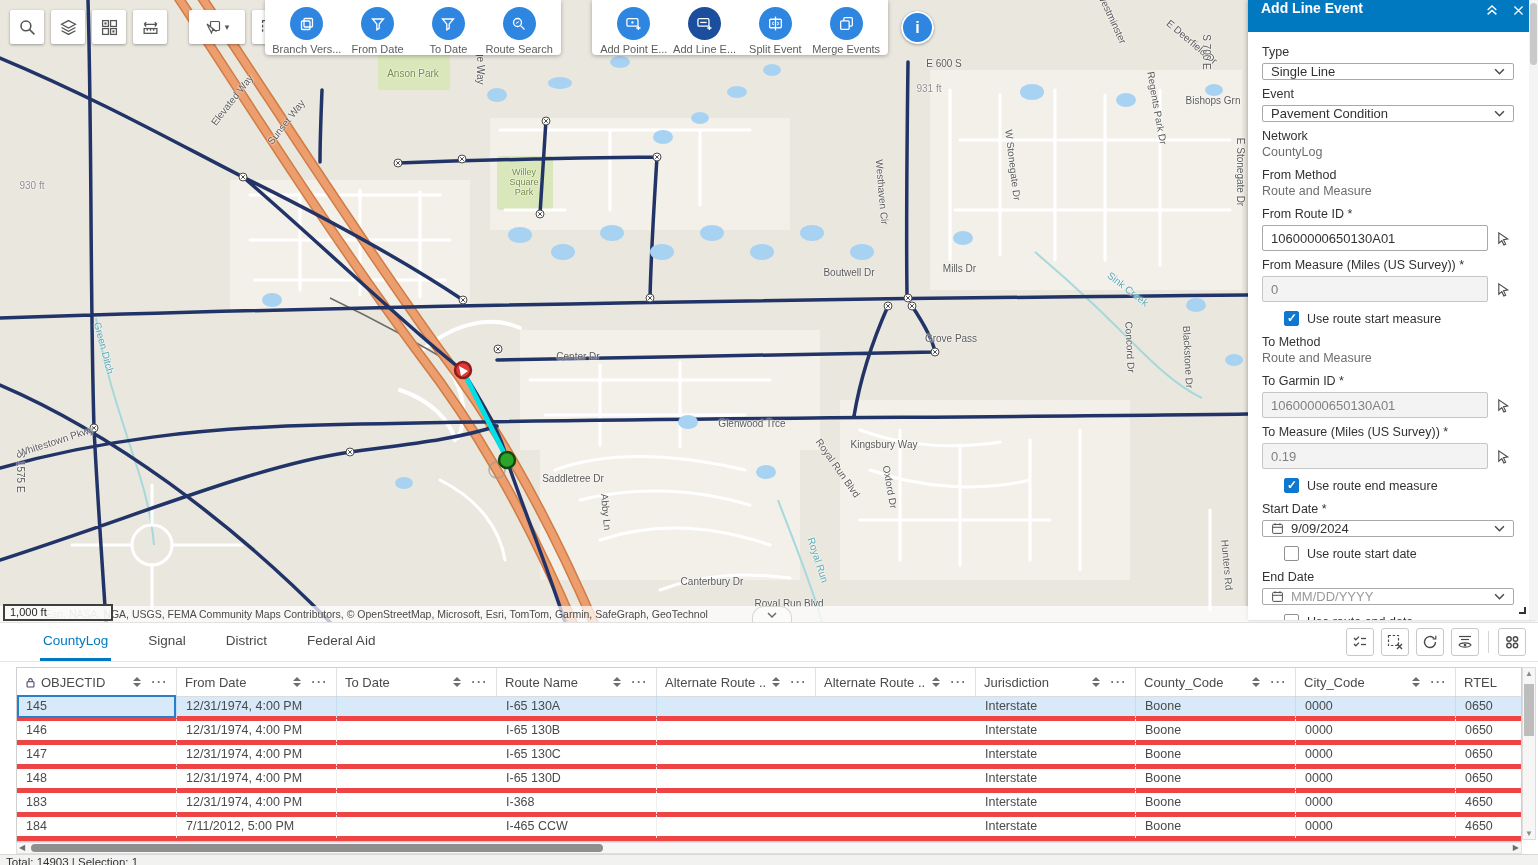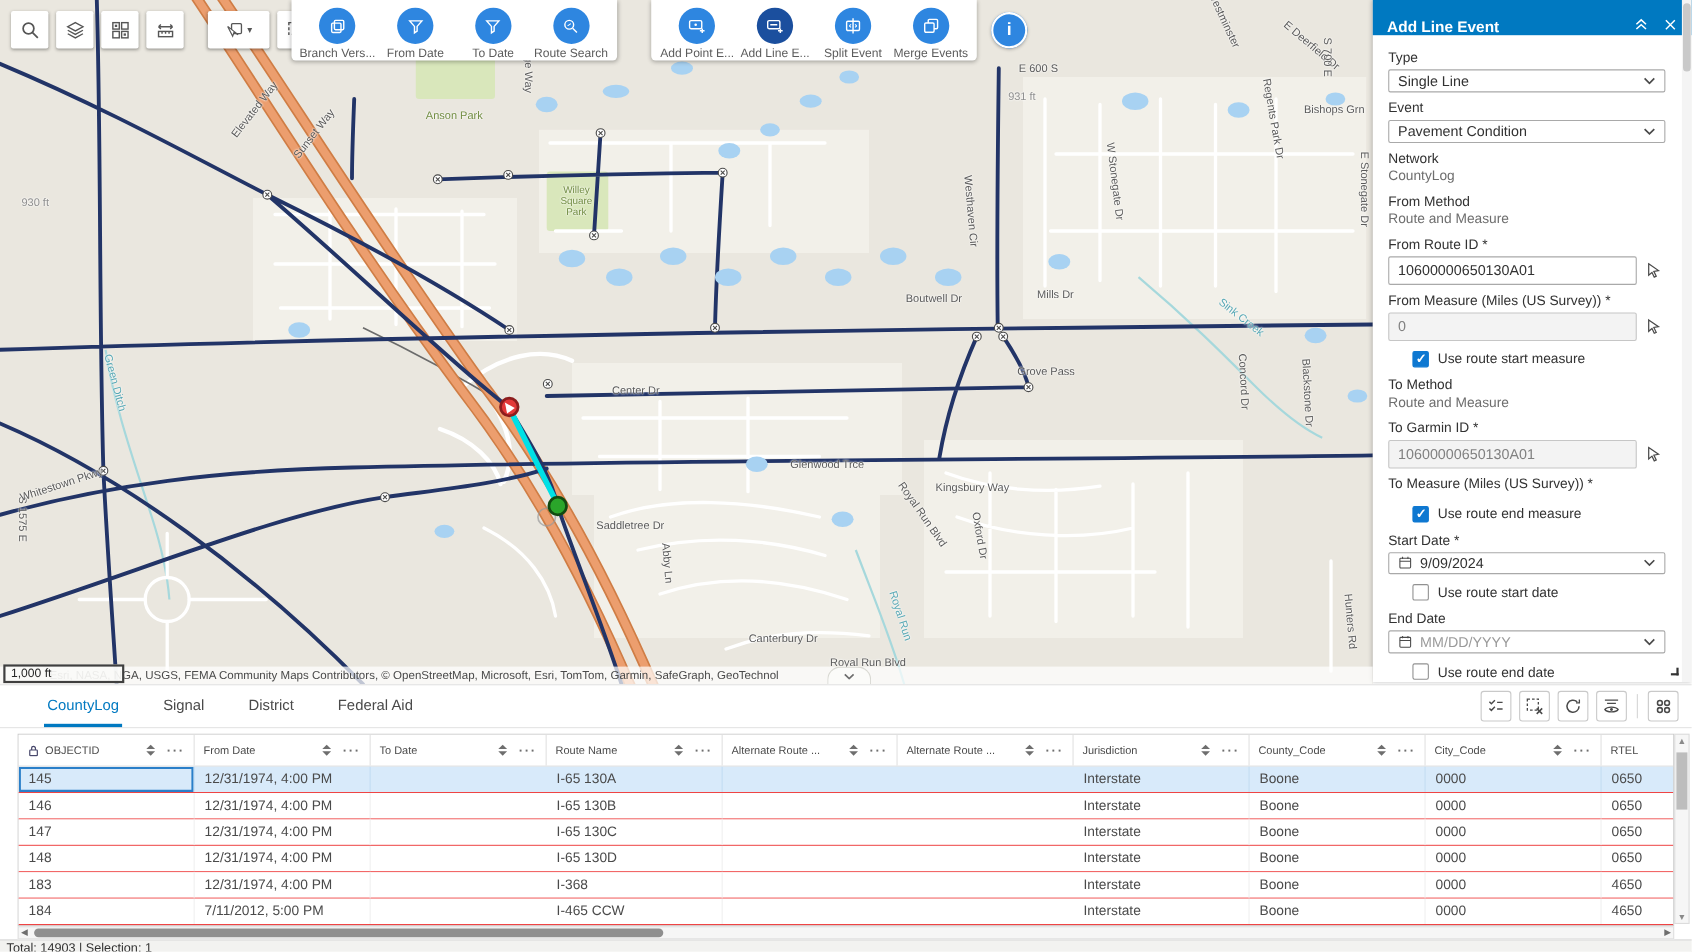--- a/index.html
+++ b/index.html
@@ -36,21 +36,21 @@
   
   .scalebar { position:absolute; left:3px; bottom:1px; width:110px; height:17px; background:rgba(250,250,247,.92);
               border:2px solid #3f3f3f; font-size:11px; color:#262626; line-height:13px; padding-left:5px; z-index:5; }
   .attribution { position:absolute; left:0; right:0; bottom:0; height:16px; background:rgba(255,255,255,.72);
                  font-size:10.5px; color:#4a4a4a; line-height:16px; padding-left:45px; white-space:nowrap; overflow:hidden; z-index:3; }
   .attr-tab { position:absolute; left:752px; bottom:0; width:40px; height:16px; background:#fbfbf9; border:1px solid #d8d8d2; border-bottom:none;
               border-radius:12px 12px 0 0; z-index:6; display:flex; align-items:center; justify-content:center; color:#6e6e6e; cursor:pointer; }
 
   
   .panel { position:absolute; top:0; right:0; width:290px; height:620px; background:#fff; box-shadow:-1px 0 4px rgba(0,0,0,.25); display:flex; flex-direction:column; }
-  .panel-header { height:32px; background:#0079c1; color:#fff; display:flex; align-items:flex-end; padding:0 10px 0 13px; flex:none; }
+  .panel-header { height:32px; background:#0079c1; color:#fff; display:flex; align-items:flex-start; padding:0 10px 0 13px; flex:none; }
   .panel-title { font-size:14px; font-weight:bold; flex:1; }
   .ph-icon { width:20px; height:20px; display:flex; align-items:center; justify-content:center; cursor:pointer; margin-left:6px; }
   .panel-body { flex:1; position:relative; padding:6px 24px 0 14px; display:flex; flex-direction:column; overflow:hidden; }
   .f-label { font-size:12.5px; color:#323232; margin:7px 0 4px; }
   .f-value { font-size:12.5px; color:#6e6e6e; margin:1px 0 2px; }
   .selectbox, .datebox { height:26px; border:1px solid #a9a9a9; border-radius:2px; background:#fff; display:flex; align-items:center;
              padding:0 8px; font-size:13px; color:#323232; cursor:pointer; }
   .selectbox span { flex:1; }
   .input-row { display:flex; align-items:center; gap:8px; }
   .txt { flex:1; height:26px; border:1px solid #a9a9a9; border-radius:2px; padding:0 8px; font-size:13px; color:#323232; font-family:inherit; }
@@ -74,30 +74,30 @@
   .tab { font-size:13.5px; color:#4a4a4a; display:flex; align-items:center; padding:0 3px; margin-right:34px; border-bottom:3px solid transparent; cursor:pointer; }
   .tab.active { color:#0079c1; border-bottom-color:#0079c1; }
   .tabs-icons { margin-left:auto; display:flex; align-items:center; gap:7px; padding-right:12px; }
   .ti-btn { width:28px; height:28px; border:1px solid #c9c9c9; border-radius:3px; background:#fff; color:#4a4a4a;
             display:flex; align-items:center; justify-content:center; cursor:pointer; }
   .ti-sep { width:1px; height:22px; background:#d5d5d5; margin:0 2px; }
 
   .table-area { position:relative; margin:5px 0 0 16px; }
   .grid { width:1506px; border:1px solid #cfcfcf; }
   .thead { display:flex; height:29px; background:#fff; border-bottom:1px solid #dcdcdc; }
-  .th { display:flex; align-items:center; padding:0 8px; font-size:10px; color:#4a4a4a; border-right:1px solid #e2e2e2; flex:none; overflow:hidden;justify-content:space-between; }
+  .th { display:flex; align-items:center; padding:0 8px; font-size:13px; color:#4a4a4a; border-right:1px solid #e2e2e2; flex:none; overflow:hidden;justify-content:space-between; }
   .th-label { white-space:nowrap; overflow:hidden; }
   .th-ctrl { margin-left:auto; display:flex; align-items:center; gap:11px; padding-left:6px; }
   .sort { display:flex; flex-direction:column; gap:2px; cursor:pointer; }
   .tri-up { width:0; height:0; border-left:4px solid transparent; border-right:4px solid transparent; border-bottom:4px solid #6e6e6e; display:block; }
   .tri-dn { width:0; height:0; border-left:4px solid transparent; border-right:4px solid transparent; border-top:4px solid #6e6e6e; display:block; }
   .dots { color:#6e6e6e; font-weight:bold; font-size:12px; letter-spacing:1.5px; cursor:pointer; }
   .dots::after { content:"···"; }
   .lock { margin-right:5px; flex:none; color:#47476b; }
-  .tr { display:flex; height:24px; background:#fff; border-bottom:1px solid #ef4444;align-items:center; }
+  .tr { display:flex; height:24px; background:#fff; border-bottom:5px solid #ef4444;align-items:center; }
   .tr.selected { background:#d8eafa; }
   .td { flex:none; font-size:12.5px; color:#4a4a4a; line-height:23px; padding:0 9px; border-right:1px solid #f0f0f0; white-space:nowrap; overflow:hidden; }
   .tr.selected .td { border-right-color:#c3ddf2; }
   .tr.selected .td:first-child { box-shadow:inset 0 0 0 2px #2a7fc9; }
 
   .vscroll { position:absolute; left:1506px; top:0; width:14px; height:173px; background:#f6f6f6; border:1px solid #dcdcdc; }
   .vthumb { position:absolute; top:16px; left:1px; width:10px; height:52px; background:#bdbdbd; }
   .varrow { position:absolute; left:2px; font-size:8px; color:#8a8a8a; }
   .hscroll { position:relative; margin:0 0 0 16px; width:1506px; height:12px; background:#f6f6f6; border:1px solid #e0e0e0; }
   .hthumb { position:absolute; left:14px; top:1px; height:8px; width:572px; background:#8f8f8f; border-radius:5px; }
@@ -227,21 +227,21 @@
       <circle cx="497" cy="470" r="8" fill="none" stroke="#9a9a9a" stroke-width="1.5" opacity="0.7"></circle>
       <g>
         <circle cx="463" cy="370" r="8" fill="#e23838" stroke="#8c1d1d" stroke-width="2.5"></circle>
         <path d="M459,366 L468,371 L461,376 Z" fill="#fff"></path>
       </g>
       <circle cx="507" cy="460" r="8" fill="#2aa52a" stroke="#114a11" stroke-width="2.5"></circle>
     </svg>
     <div class="map-labels">
         <span class="maplabel" style="left: 232px; top: 100px; transform: translate(-50%, -50%) rotate(-52deg);">Elevated Way</span>
         <span class="maplabel" style="left: 286px; top: 122px; transform: translate(-50%, -50%) rotate(-52deg);">Sunset Way</span>
-        <span class="maplabel" style="left: 413px; top: 73px; transform: translate(-50%, -50%) rotate(0deg); color: rgb(114, 141, 67); margin-top: 33px;">Anson Park</span>
+        <span class="maplabel" style="left: 413px; top: 73px; transform: translate(-50%, -50%) rotate(0deg); color: rgb(114, 141, 67);">Anson Park</span>
         <span class="maplabel" style="left: 524px; top: 172px; transform: translate(-50%, -50%) rotate(0deg); color: rgb(114, 141, 67); font-size: 9px;">Willey</span>
         <span class="maplabel" style="left: 524px; top: 182px; transform: translate(-50%, -50%) rotate(0deg); color: rgb(114, 141, 67); font-size: 9px;">Square</span>
         <span class="maplabel" style="left: 524px; top: 192px; transform: translate(-50%, -50%) rotate(0deg); color: rgb(114, 141, 67); font-size: 9px;">Park</span>
         <span class="maplabel" style="left: 480px; top: 55px; transform: translate(-50%, -50%) rotate(90deg);">Aldridge Way</span>
         <span class="maplabel" style="left: 944px; top: 63px; transform: translate(-50%, -50%) rotate(0deg);">E 600 S</span>
         <span class="maplabel" style="left: 929px; top: 88px; transform: translate(-50%, -50%) rotate(0deg); color: rgb(143, 143, 143);">931 ft</span>
         <span class="maplabel" style="left: 32px; top: 185px; transform: translate(-50%, -50%) rotate(0deg); color: rgb(143, 143, 143);">930 ft</span>
         <span class="maplabel" style="left: 947px; top: 268px; transform: translate(-50%, -50%) rotate(0deg); padding-left: 25px;">Mills Dr</span>
         <span class="maplabel" style="left: 849px; top: 272px; transform: translate(-50%, -50%) rotate(0deg);">Boutwell Dr</span>
         <span class="maplabel" style="left: 882px; top: 192px; transform: translate(-50%, -50%) rotate(85deg);">Westhaven Cir</span>
@@ -479,20 +479,28 @@
       <div class="f-label">To Garmin ID *</div>
       <div class="input-row">
         <input class="txt" disabled="" value="10600000650130A01" style="">
         <span class="pointer-btn">
           <svg width="15" height="15" viewBox="0 0 16 16" fill="none" stroke="currentColor" stroke-width="1.2">
               <path d="M3,2 L12.5,8.5 L8,9.3 L10.3,14 L8.4,14.9 L6.2,10.3 L3,13 Z"></path>
             </svg>
         </span>
       </div>
       <div class="f-label">To Measure (Miles (US Survey)) *</div>
+      <div class="input-row">
+        <input class="txt" disabled="" value="0.19" style="">
+        <span class="pointer-btn">
+          <svg width="15" height="15" viewBox="0 0 16 16" fill="none" stroke="currentColor" stroke-width="1.2">
+              <path d="M3,2 L12.5,8.5 L8,9.3 L10.3,14 L8.4,14.9 L6.2,10.3 L3,13 Z"></path>
+            </svg>
+        </span>
+      </div>
       <div class="cbrow">
         <span class="cb checked"></span>
         <span class="cb-label">Use route end measure</span>
       </div>
       <div class="f-label">Start Date *</div>
       <div class="datebox">
         <svg width="13" height="13" viewBox="0 0 16 16" fill="none" stroke="#4a4a4a" stroke-width="1.2">
             <rect x="2" y="3" width="12" height="11" rx="1"></rect>
             <line x1="2" y1="6.5" x2="14" y2="6.5"></line>
             <line x1="5" y1="1.5" x2="5" y2="4"></line>

